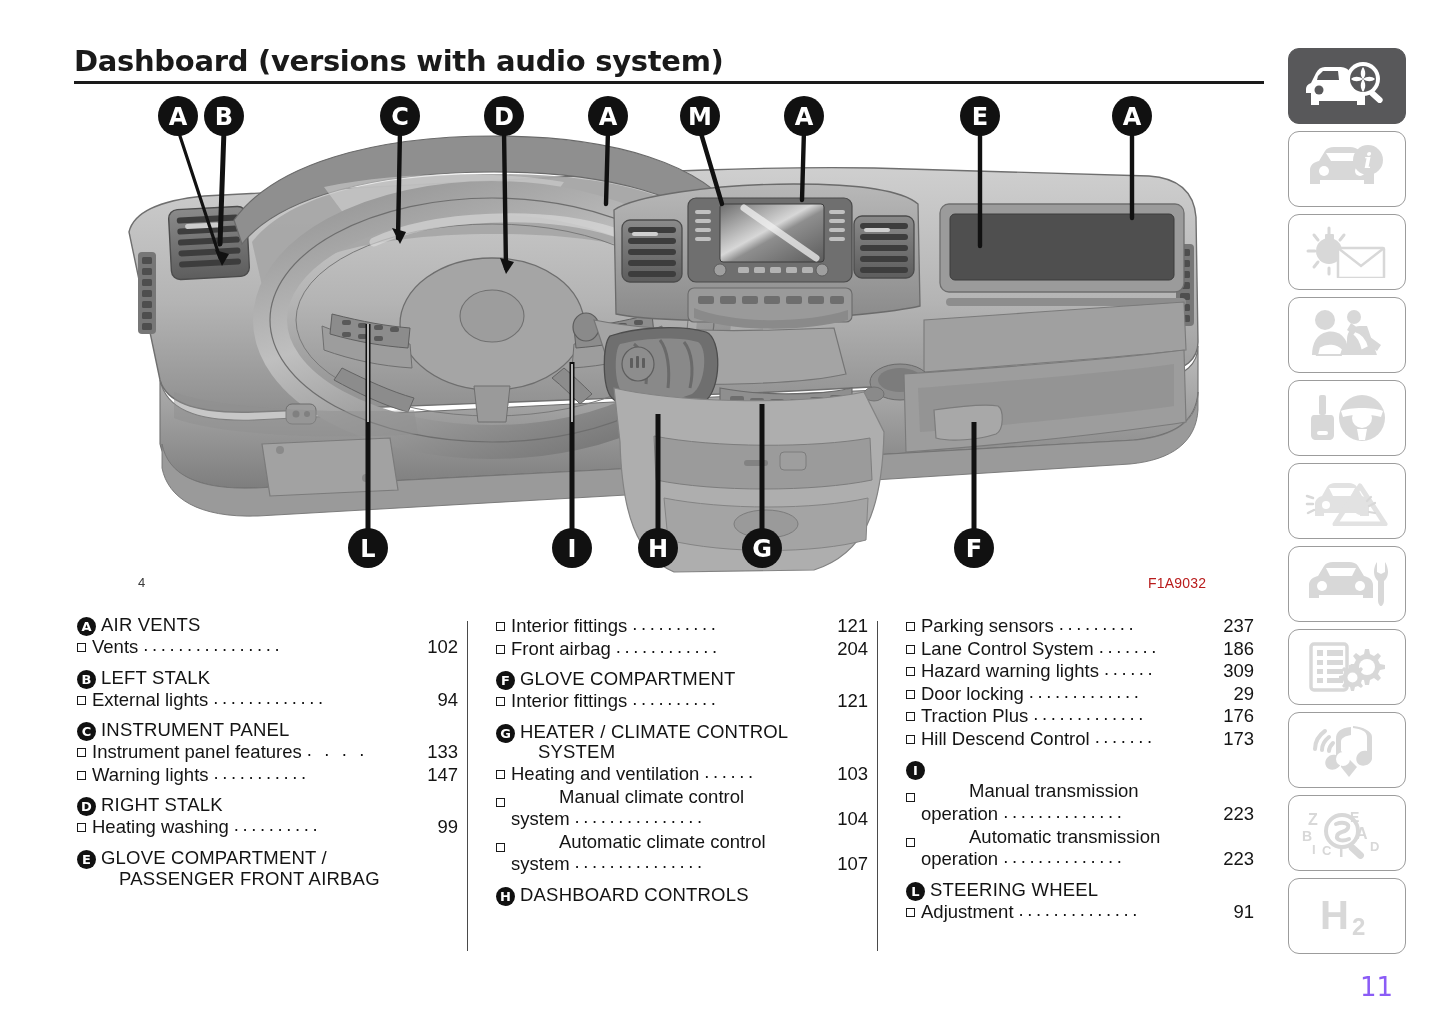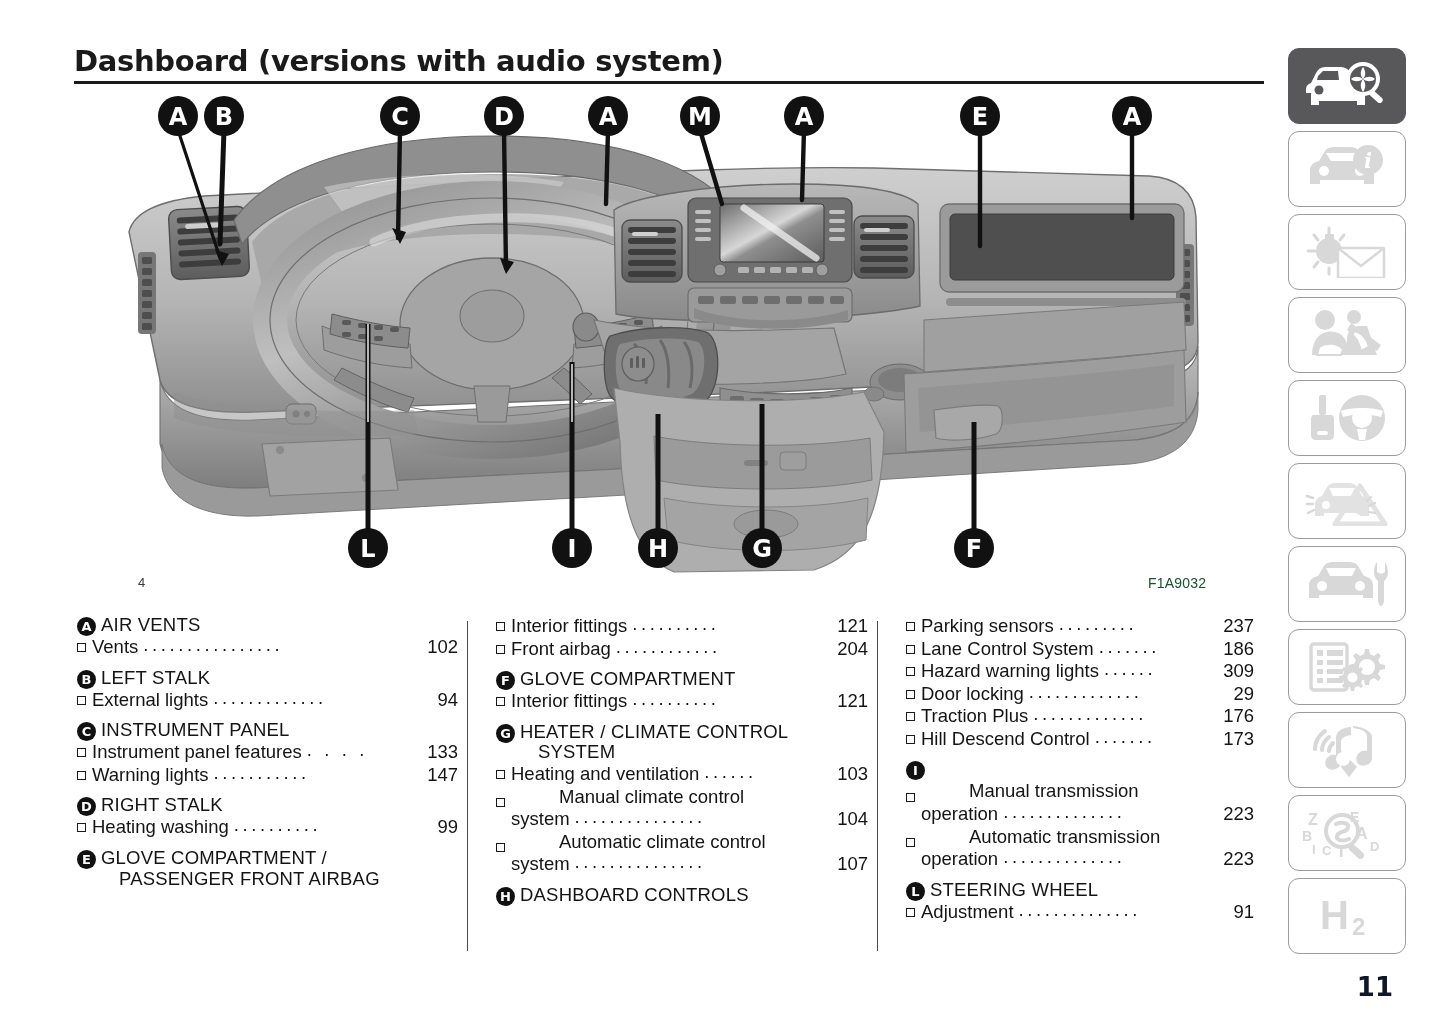--- a/index.html
+++ b/index.html
@@ -54,21 +54,21 @@
   #fig-index {
     position: absolute;
     left: 138px; top: 575px;
     font-size: 13px;
     color: #3a3a3a;
   }
   #fig-code {
     position: absolute;
     left: 1148px; top: 575px;
     font-size: 14px;
-    color: #14532d;
+    color: #b91c1c;
     letter-spacing: 0.2px;
   }
 
   
   #legend {
     position: absolute;
     left: 74px; top: 615px;
     width: 1196px; height: 350px;
     display: flex;
   }
@@ -179,22 +179,22 @@
     background: #58585a;
     border-color: #58585a;
   }
   .tab svg { display:block; }
 
   
   #page-number {
     position: absolute;
     right: 52px; bottom: 16px;
     font-size: 26px;
-    font-weight: bold;
-    color: #0f172a;
+    font-weight: normal;
+    color: #8b5cf6;
     font-family: "DejaVu Sans", sans-serif;
   }
 </style>
 </head>
 <body>
 
 <div id="page">
 
   <div id="title-block">
     <div id="page-title">Dashboard (versions with audio system)</div>

